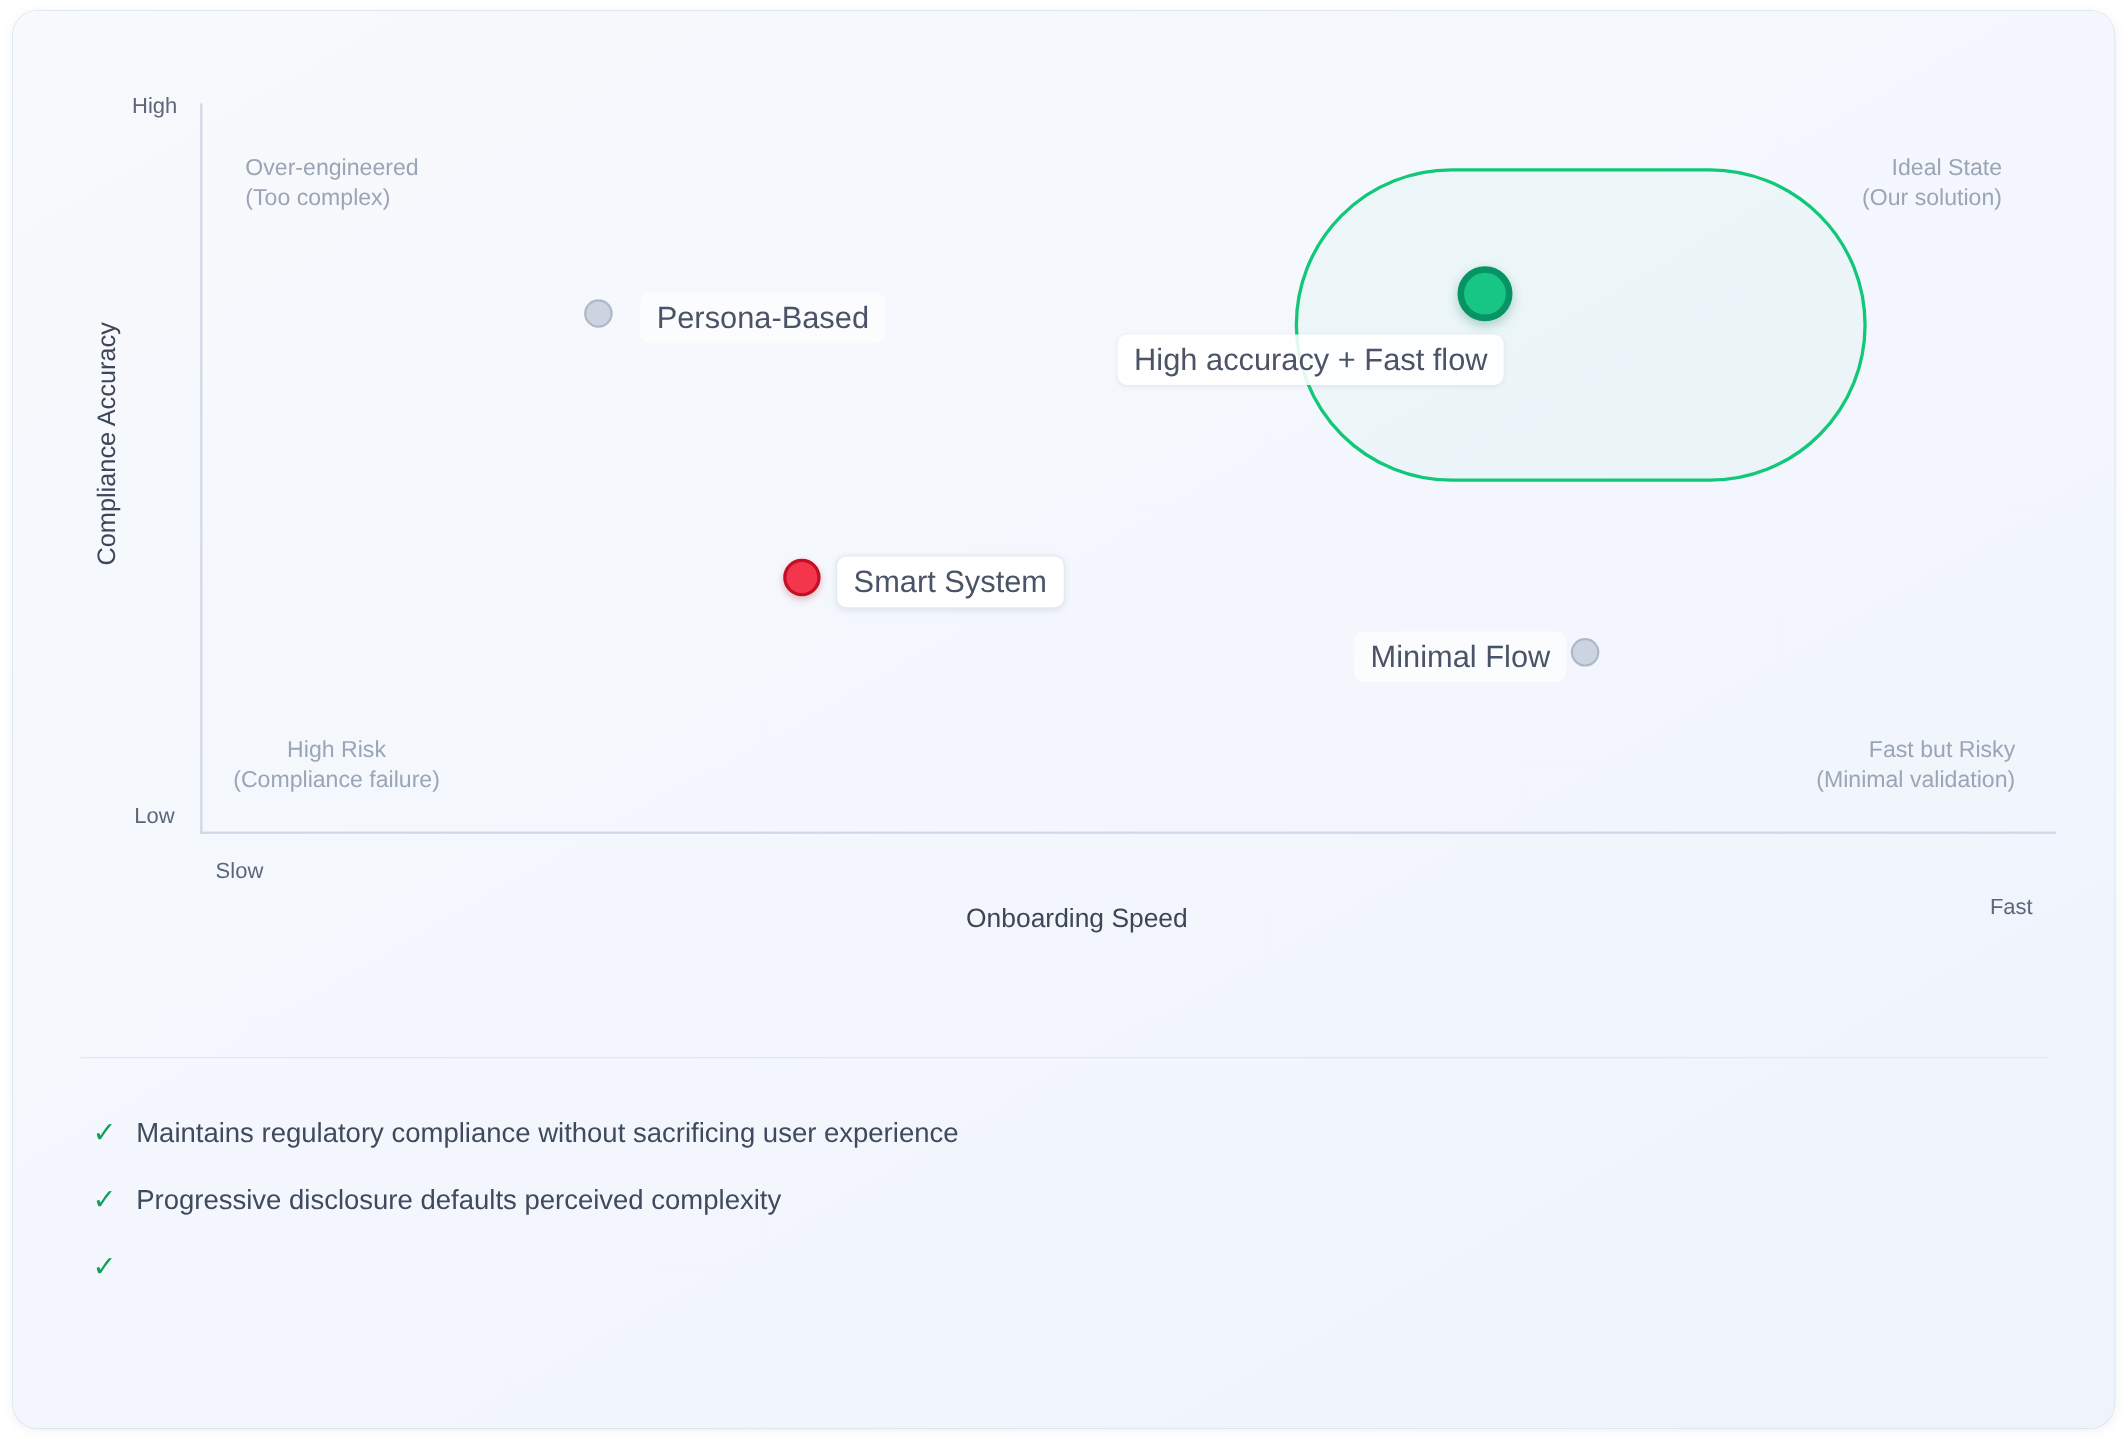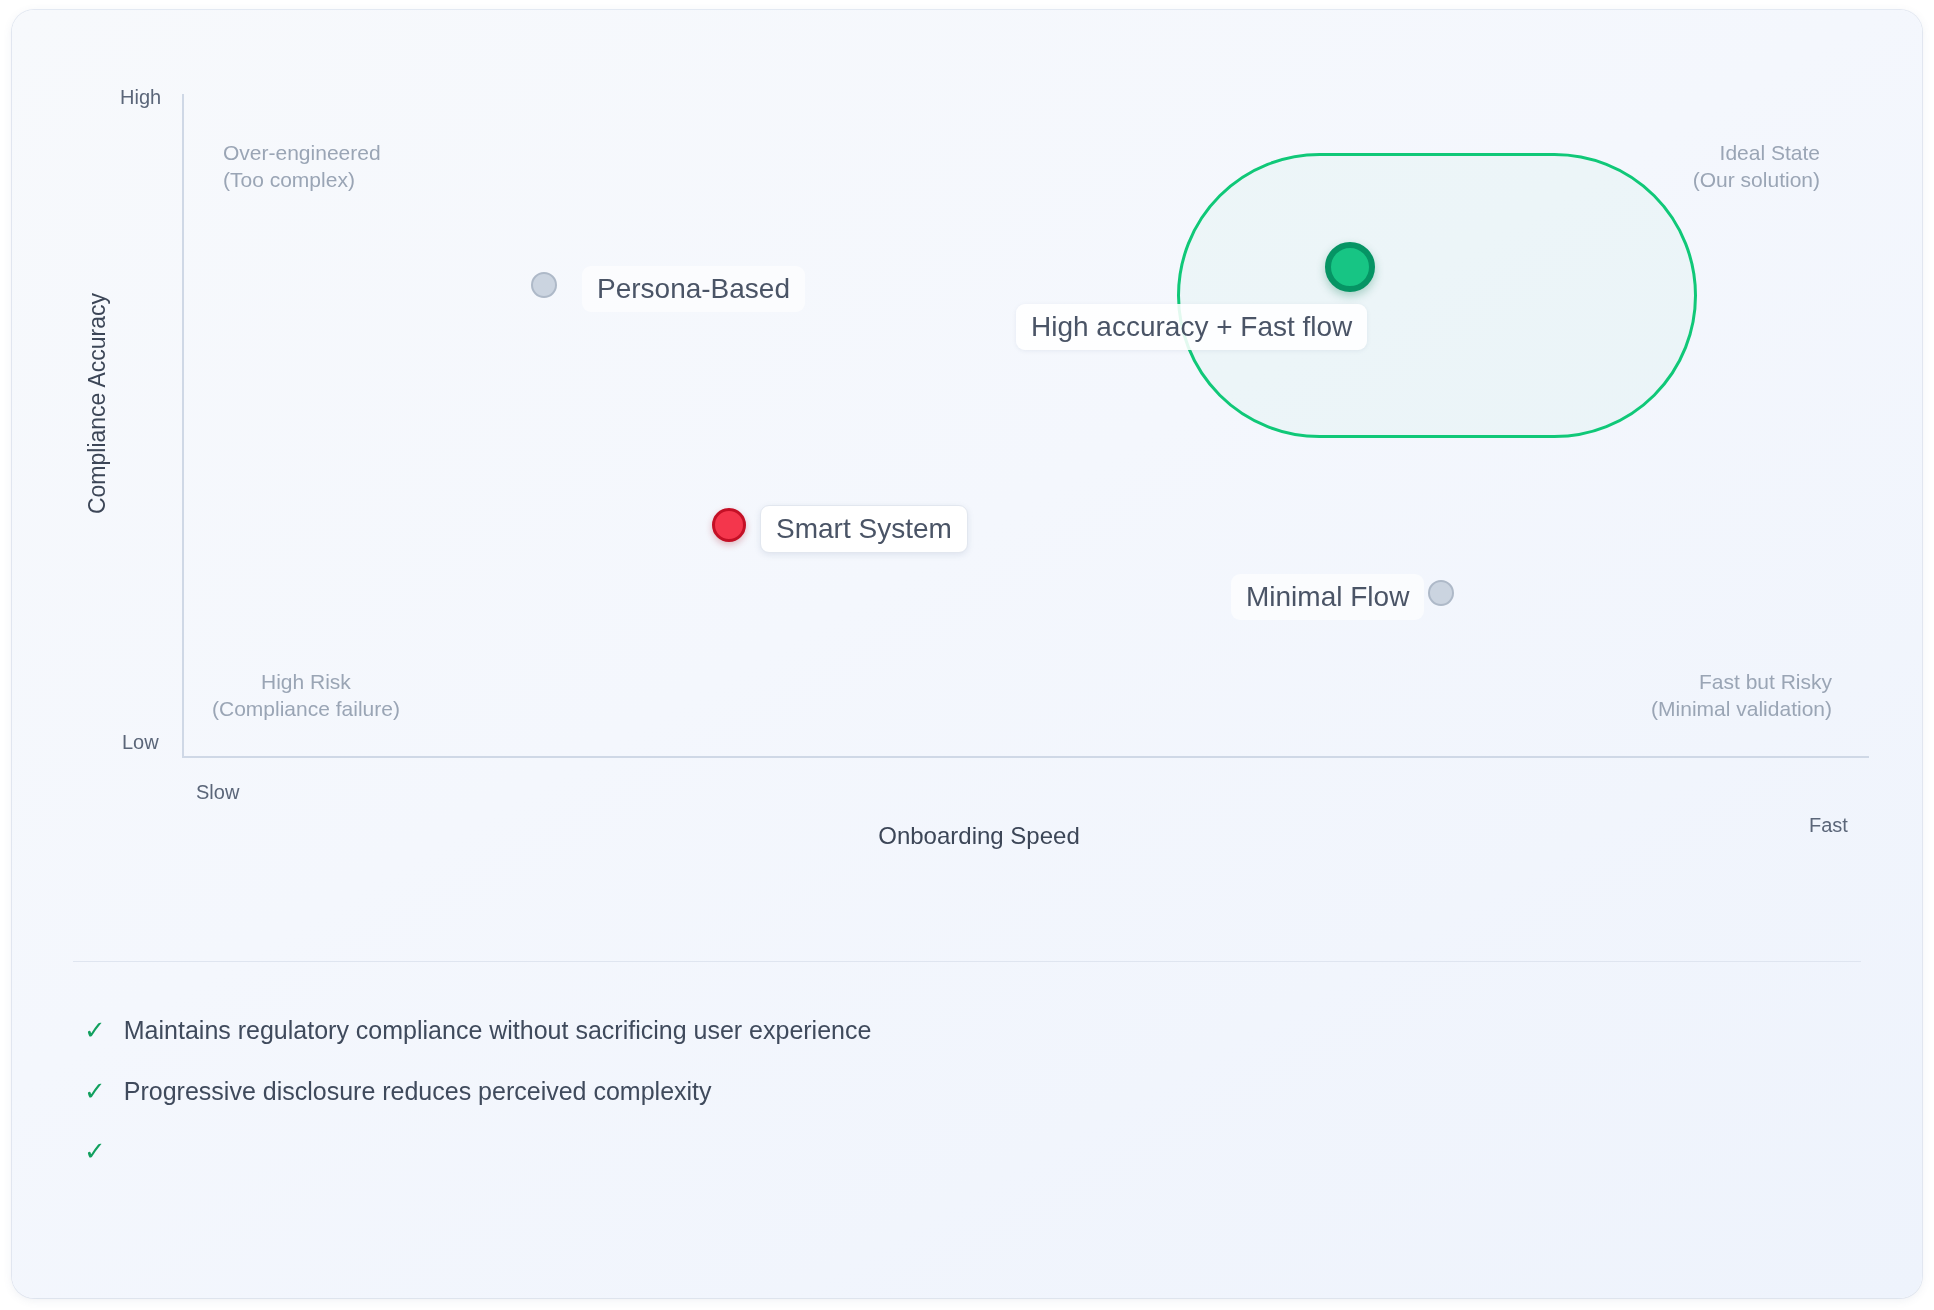--- a/index.html
+++ b/index.html
@@ -276,20 +276,20 @@
   <div class="divider"></div>
 
   <div class="notes">
 
     <div class="note-row">
       <span class="note-check">✓</span>
       <span class="note-text">Maintains regulatory compliance without sacrificing user experience</span>
     </div>
     <div class="note-row">
       <span class="note-check">✓</span>
-      <span class="note-text">Progressive disclosure reduces perceived complexity</span>
+      <span class="note-text">Progressive disclosure defaults perceived complexity</span>
     </div>
     <div class="note-row">
       <span class="note-check">✓</span>
     </div>
   </div>
 
 </div>
 
 </body></html>

